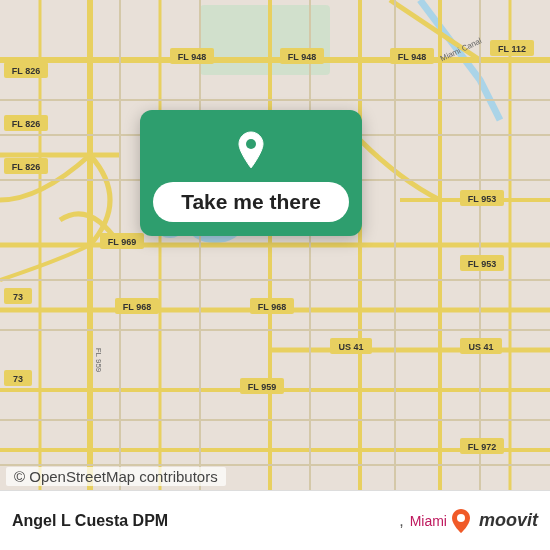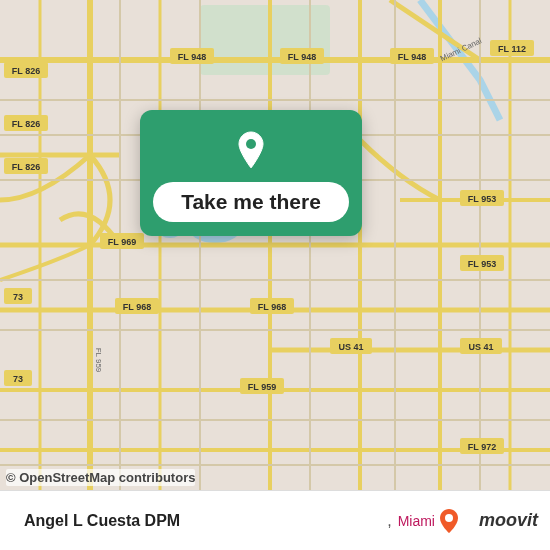--- a/index.html
+++ b/index.html
@@ -82,21 +82,21 @@
     .location-city {
       font-size: 14px;
       color: #be185d;
       margin-left: 4px;
     }
 
     
     .moovit-logo {
       display: flex;
       align-items: center;
-      gap: 16px;
+      gap: 4px;
     }
 
     .moovit-pin {
       width: 28px;
       height: 28px;
     }
 
     .moovit-text {
       font-size: 18px;
       font-weight: 700;
@@ -221,35 +221,35 @@
 
     <rect x="4" y="288" width="28" height="16" rx="2" fill="#e8d060"></rect>
     <text x="18" y="300" text-anchor="middle" font-size="9" font-weight="bold" fill="#333">73</text>
 
     <rect x="4" y="370" width="28" height="16" rx="2" fill="#e8d060"></rect>
     <text x="18" y="382" text-anchor="middle" font-size="9" font-weight="bold" fill="#333">73</text>
 
     <text x="96" y="360" text-anchor="middle" font-size="8" fill="#666" transform="rotate(90,96,360)">FL 959</text>
   </svg>
 
-  <div style="position:absolute;bottom:4px;left:6px;font-size:13px;color:#444;background:rgba(255,255,255,0.7);padding:1px 0;border-radius:2px;font-weight:bold;">© OpenStreetMap contributors</div>
+  <div style="position:absolute;bottom:4px;left:6px;font-size:15px;color:#444;background:rgba(255,255,255,0.7);padding:1px 8px;border-radius:2px;">© OpenStreetMap contributors</div>
 
   <div class="popup-card">
 
     <svg class="pin-icon" viewBox="0 0 44 44" xmlns="http://www.w3.org/2000/svg">
       <path d="M22 4C15.4 4 10 9.4 10 16C10 24 22 40 22 40C22 40 34 24 34 16C34 9.4 28.6 4 22 4Z" fill="white" stroke="white" stroke-width="1"></path>
       <circle cx="22" cy="16" r="5" fill="#2e9e6e"></circle>
     </svg>
 
     <button class="take-me-there-btn">Take me there</button>
   </div>
 </div>
 
 <div id="bottom-bar">
-  <div style="flex:1;display:flex;align-items:center;margin-left:12px;">
+  <div style="flex:1;display:flex;align-items:center;">
     <span class="location-name">Angel L Cuesta DPM</span>
     <span style="font-size:16px;color:#555;margin:0 2px;">,</span>
     <span class="location-city">Miami</span>
   </div>
 
   <div class="moovit-logo">
     <svg class="moovit-pin" viewBox="0 0 28 28" xmlns="http://www.w3.org/2000/svg">
       <path d="M14 2C9 2 5 6 5 11C5 18 14 26 14 26C14 26 23 18 23 11C23 6 19 2 14 2Z" fill="#f05a28"></path>
       <circle cx="14" cy="11" r="4" fill="white"></circle>
     </svg>

